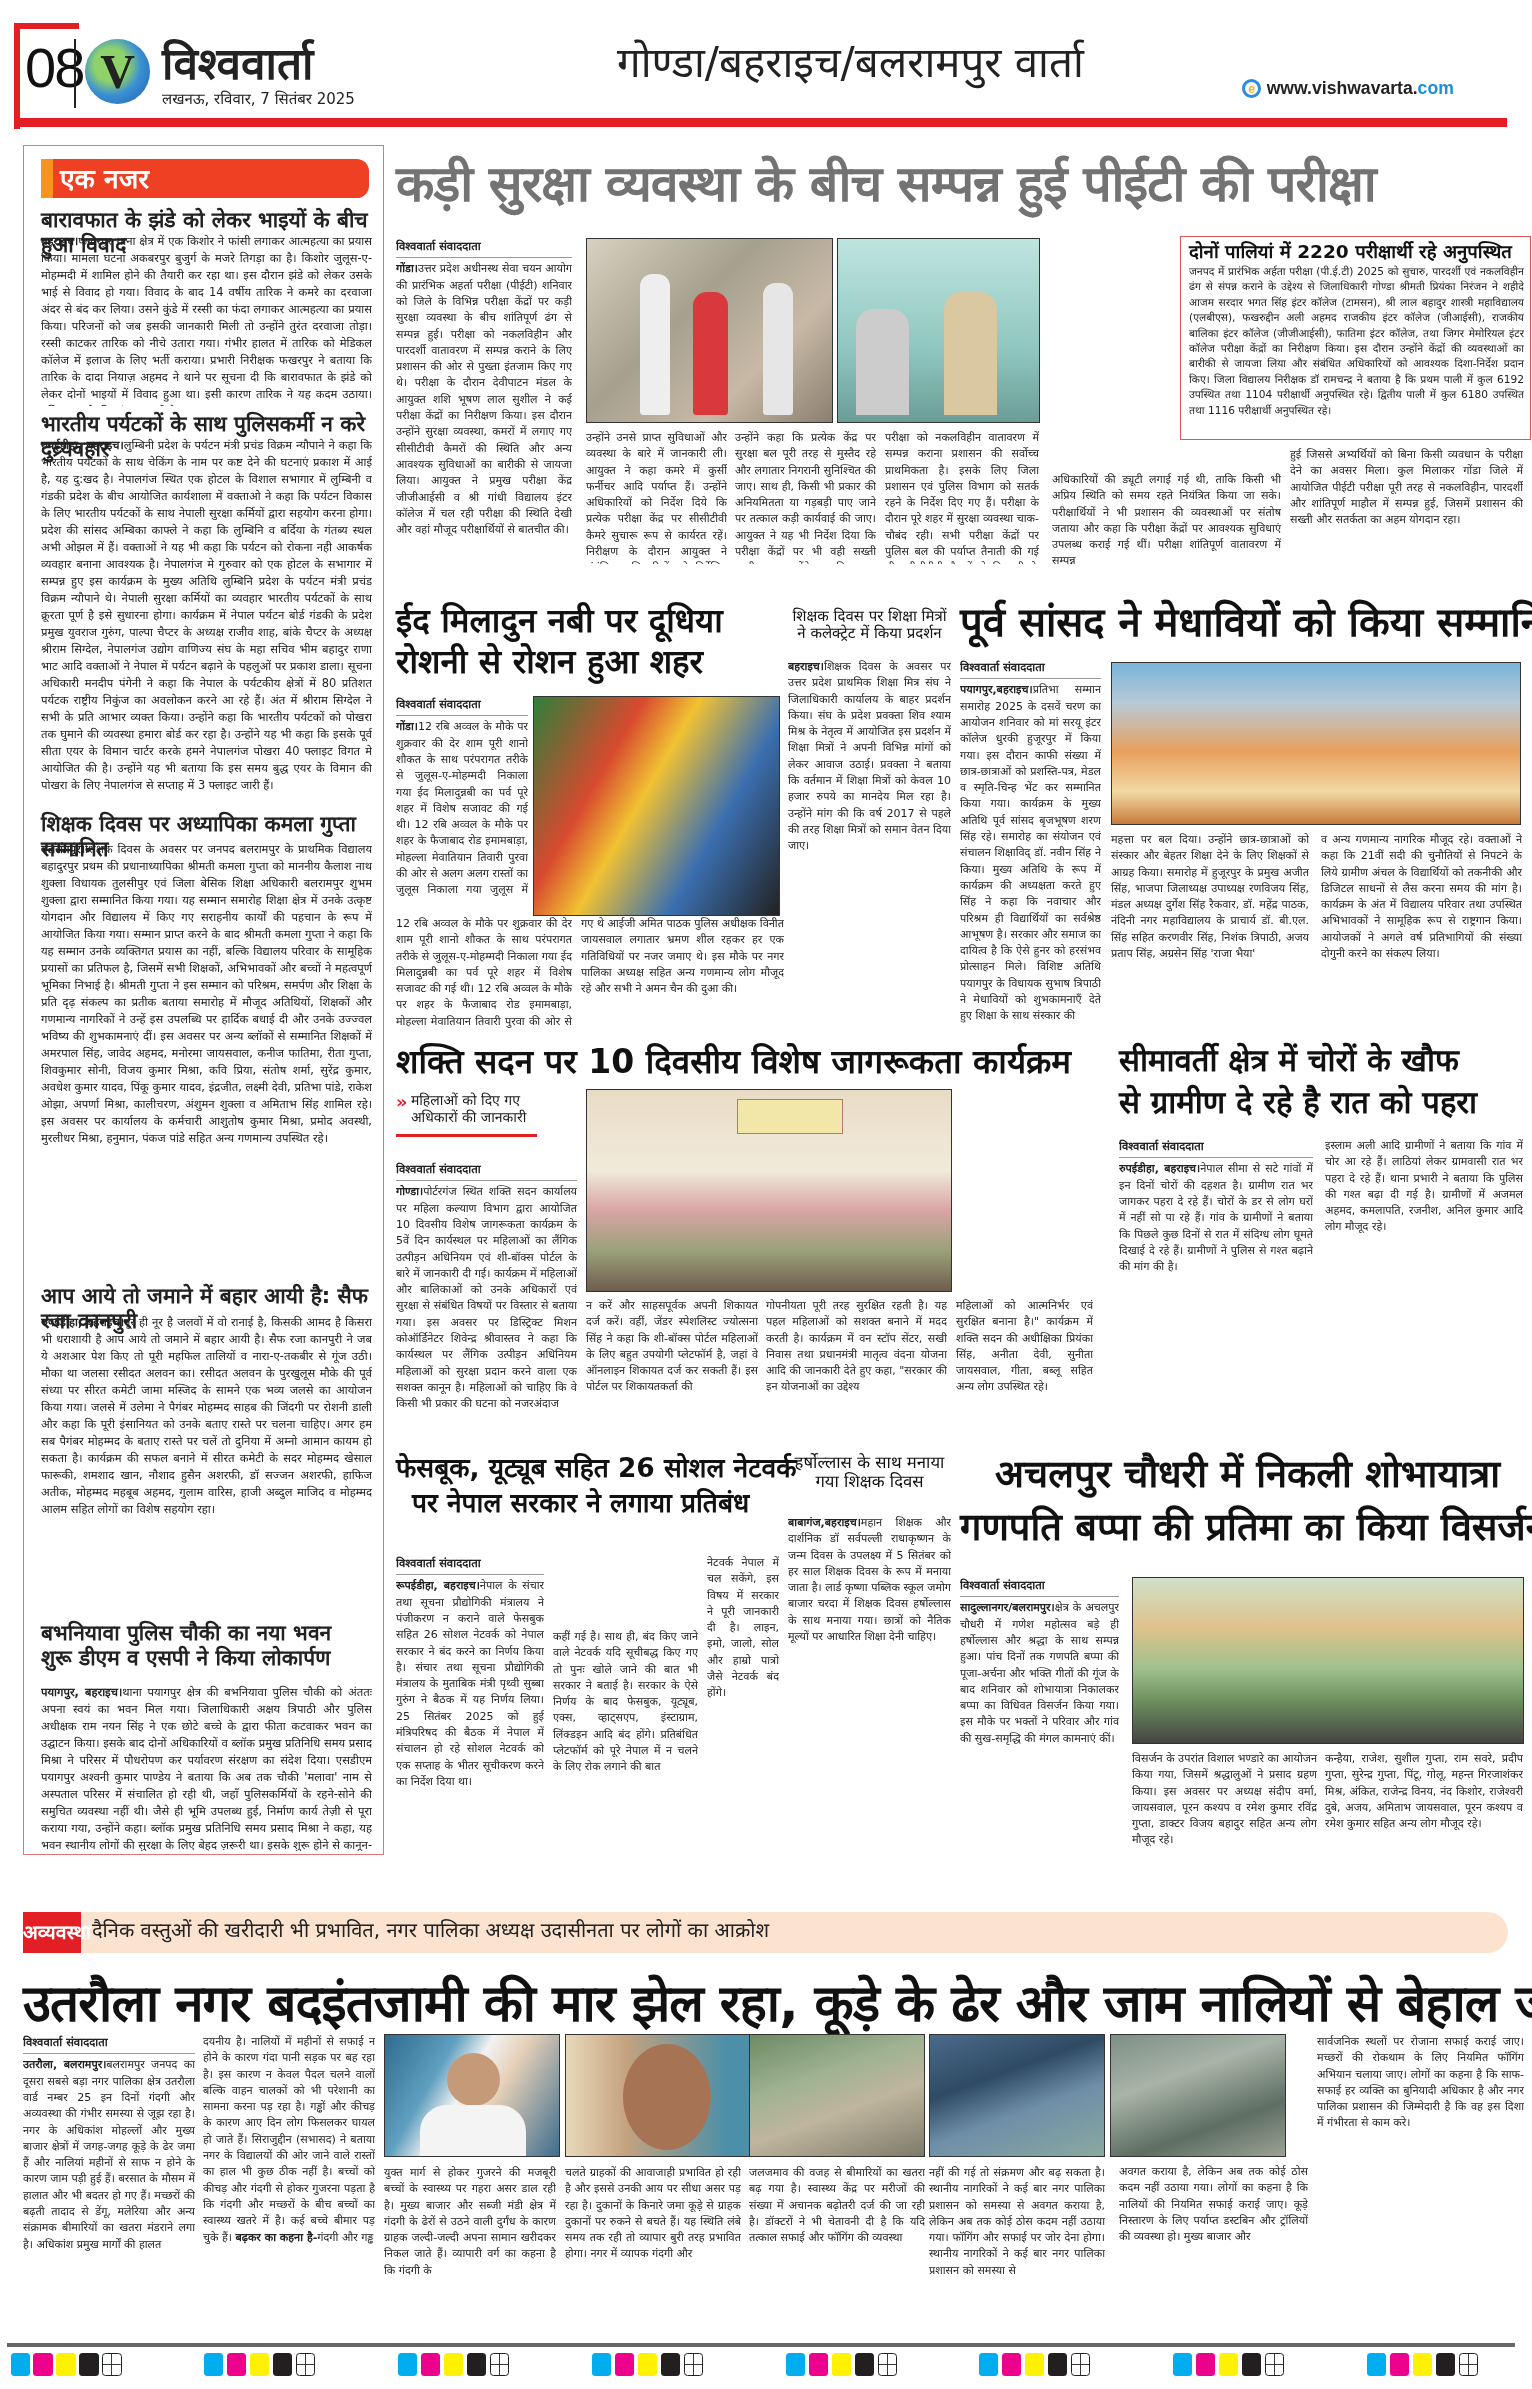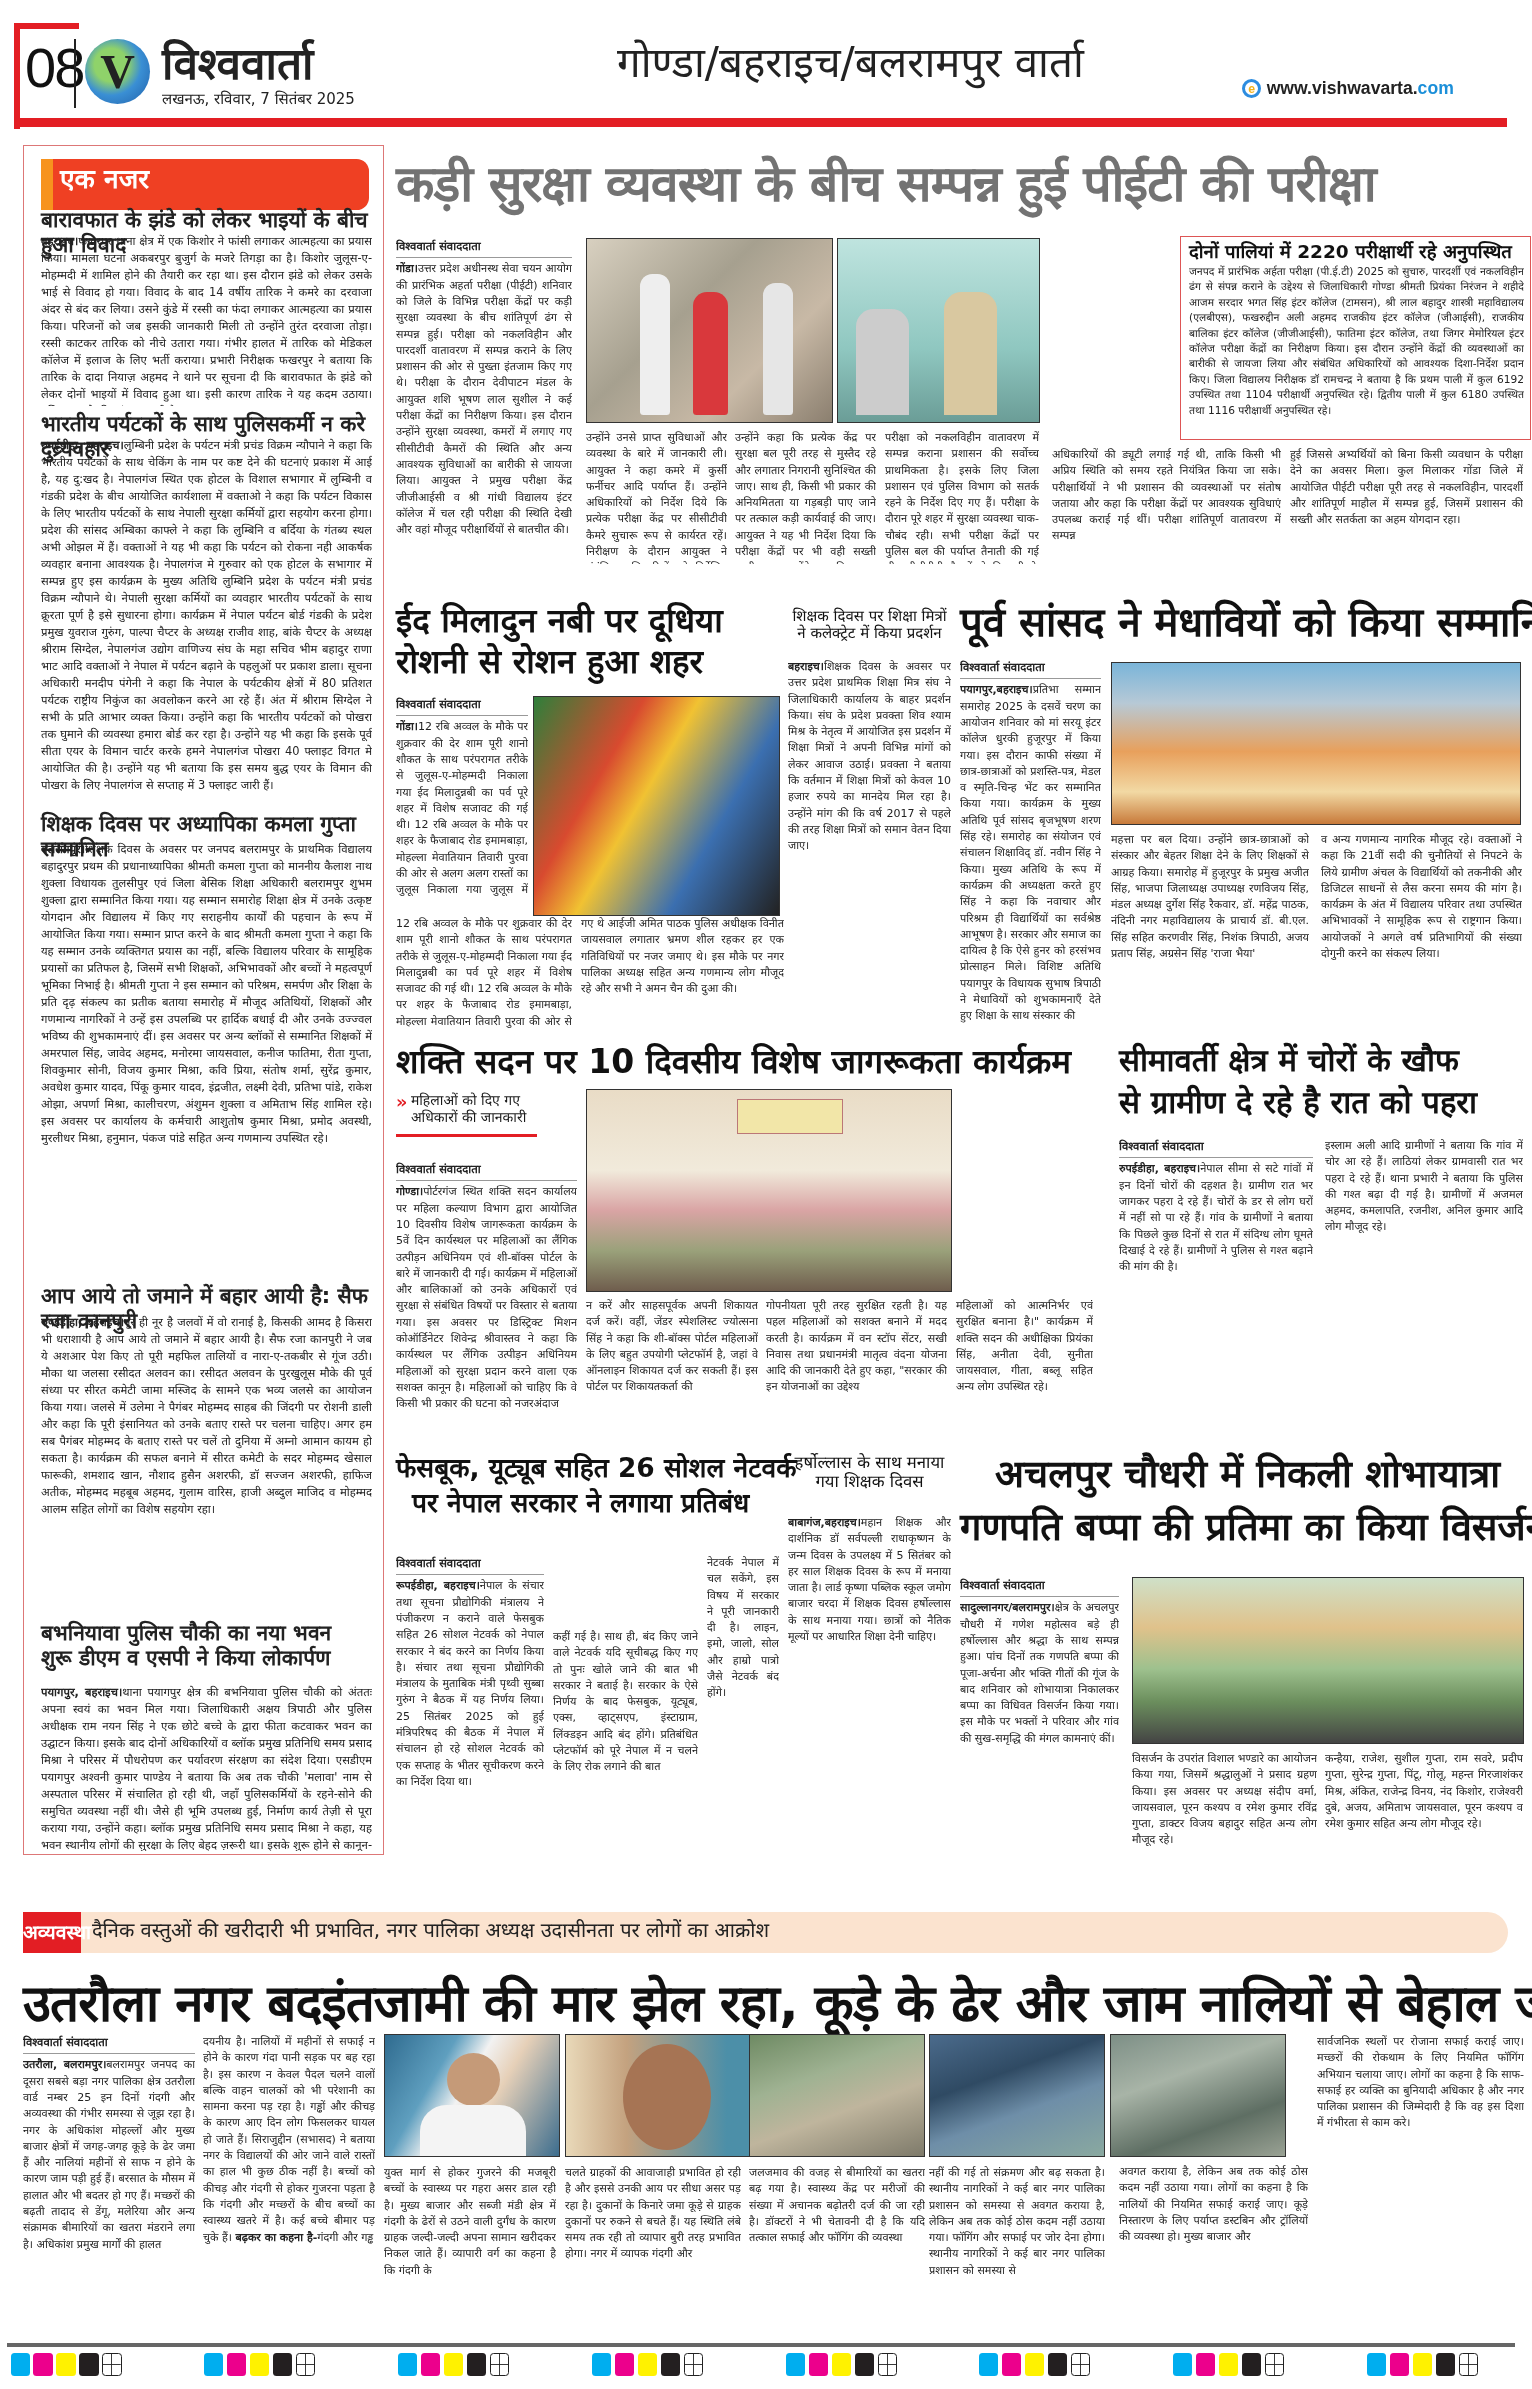--- a/index.html
+++ b/index.html
@@ -12,21 +12,21 @@
 .vsep{left:74px;top:39px;width:1.8px;height:69px;background:#222}
 .logo{left:85px;top:39px;width:65px;height:65px;border-radius:50%;background:radial-gradient(circle at 40% 40%,#8fd26a 0 30%,#3a8fd4 55%,#1f5ea8 100%);display:flex;align-items:center;justify-content:center;font-family:"Liberation Serif",serif;font-size:48px;font-weight:700;color:#222}
 .brand{left:132px;top:32px;font-size:44px;font-weight:700;color:#222}
 .dateline{left:132px;top:88px;font-size:15px;color:#222}
 .section-title{left:617px;top:32px;font-size:42px;color:#222;font-weight:400}
 .web{left:1242px;top:78px;font-size:17.6px;font-family:"Liberation Sans",sans-serif;color:#222;font-weight:700;display:flex;align-items:center;gap:5.3px}
 .web .com{color:#1b8fd9}
 .ie{width:19.4px;height:19.4px;border-radius:50%;border:3.5px solid #2d8de0;color:#f3b21b;font-size:12.3px;display:flex;align-items:center;justify-content:center;font-weight:700}
 
 .leftbox{left:23px;top:145px;width:361px;height:1710px;border:1.8px solid #d77;}
-.ek{left:41px;top:159px;width:328px;height:51px;background:#ef4023;border-radius:0 12.3px 12.3px 0;border-left:12.3px solid #f7931e;color:#fff;font-size:26.4px;font-weight:700;padding-left:7px;line-height:39px}
+.ek{left:41px;top:159px;width:328px;height:39px;background:#ef4023;border-radius:0 12.3px 12.3px 0;border-left:12.3px solid #f7931e;color:#fff;font-size:26.4px;font-weight:700;padding-left:7px;line-height:39px}
 .lh{position:absolute;left:41px;width:331px;font-size:21px;font-weight:700;line-height:1.2;color:#222}
 .lp{position:absolute;left:41px;width:331px;font-size:11.4px;line-height:17px;color:#222;text-align:justify}
 .lp b{font-weight:700}
 
 .bighead{left:396px;top:148px;width:1127px;font-size:50px;font-weight:700;letter-spacing:-0.9px;color:#737373;white-space:nowrap}
 .byline{font-size:11.4px;font-weight:700;border-bottom:1.8px solid #999;padding-bottom:2.6px;margin-bottom:3.5px}
 .col{position:absolute;font-size:11px;line-height:16.3px;text-align:justify;color:#222}
 .col b{font-weight:700}
 .photo{position:absolute;border:0.9px solid #333;overflow:hidden}
 .hd{position:absolute;font-weight:700;color:#111;white-space:nowrap;line-height:1.15}
@@ -92,21 +92,21 @@
   <div style="position:absolute;left:106px;top:53px;width:53px;height:123px;background:#d9c8a0;border-radius:17.6px 17.6px 0 0"></div>
 </div>
 
 <div class="abs side-box"></div>
 <div class="hd" style="left:1189px;top:241px;font-size:18.5px">दोनों पालियां में 2220 परीक्षार्थी रहे अनुपस्थित</div>
 <div class="col" style="left:1189px;top:264px;width:335px;height:173px;overflow:hidden;font-size:10.6px;line-height:15.4px">जनपद में प्रारंभिक अर्हता परीक्षा (पी.ई.टी) 2025 को सुचारु, पारदर्शी एवं नकलविहीन ढंग से संपन्न कराने के उद्देश्य से जिलाधिकारी गोण्डा श्रीमती प्रियंका निरंजन ने शहीदे आजम सरदार भगत सिंह इंटर कॉलेज (टामसन), श्री लाल बहादुर शास्त्री महाविद्यालय (एलबीएस), फखरुद्दीन अली अहमद राजकीय इंटर कॉलेज (जीआईसी), राजकीय बालिका इंटर कॉलेज (जीजीआईसी), फातिमा इंटर कॉलेज, तथा जिगर मेमोरियल इंटर कॉलेज परीक्षा केंद्रों का निरीक्षण किया। इस दौरान उन्होंने केंद्रों की व्यवस्थाओं का बारीकी से जायजा लिया और संबंधित अधिकारियों को आवश्यक दिशा-निर्देश प्रदान किए। जिला विद्यालय निरीक्षक डॉ रामचन्द्र ने बताया है कि प्रथम पाली में कुल 6192 उपस्थित तथा 1104 परीक्षार्थी अनुपस्थित रहे। द्वितीय पाली में कुल 6180 उपस्थित तथा 1116 परीक्षार्थी अनुपस्थित रहे।</div>
 
 <div class="col" style="left:586px;top:430px;width:141px;height:134px;overflow:hidden">उन्होंने उनसे प्राप्त सुविधाओं और व्यवस्था के बारे में जानकारी ली। आयुक्त ने कहा कमरे में कुर्सी फर्नीचर आदि पर्याप्त हैं। उन्होंने अधिकारियों को निर्देश दिये कि प्रत्येक परीक्षा केंद्र पर सीसीटीवी कैमरे सुचारू रूप से कार्यरत रहें। निरीक्षण के दौरान आयुक्त ने संबंधित अधिकारियों को निर्देशित किया कि परीक्षा के दौरान किसी भी स्तर पर लापरवाही बर्दाश्त नहीं की जाएगी।</div>
 <div class="col" style="left:735px;top:430px;width:141px;height:134px;overflow:hidden">उन्होंने कहा कि प्रत्येक केंद्र पर सुरक्षा बल पूरी तरह से मुस्तैद रहे और लगातार निगरानी सुनिश्चित की जाए। साथ ही, किसी भी प्रकार की अनियमितता या गड़बड़ी पाए जाने पर तत्काल कड़ी कार्यवाई की जाए। आयुक्त ने यह भी निर्देश दिया कि परीक्षा केंद्रों पर भी वही सख्ती बरती जाए। उन्होंने कहा कि शासन की मंशा के अनुरूप</div>
 <div class="col" style="left:885px;top:430px;width:154px;height:134px;overflow:hidden">परीक्षा को नकलविहीन वातावरण में सम्पन्न कराना प्रशासन की सर्वोच्च प्राथमिकता है। इसके लिए जिला प्रशासन एवं पुलिस विभाग को सतर्क रहने के निर्देश दिए गए हैं। परीक्षा के दौरान पूरे शहर में सुरक्षा व्यवस्था चाक-चौबंद रही। सभी परीक्षा केंद्रों पर पुलिस बल की पर्याप्त तैनाती की गई थी। सीसीटीवी कैमरों से निगरानी के साथ-साथ मजिस्ट्रेटों और प्रशासनिक</div>
-<div class="col" style="left:1052px;top:447px;width:229px;height:114px;overflow:hidden">अधिकारियों की ड्यूटी लगाई गई थी, ताकि किसी भी अप्रिय स्थिति को समय रहते नियंत्रित किया जा सके। परीक्षार्थियों ने भी प्रशासन की व्यवस्थाओं पर संतोष जताया और कहा कि परीक्षा केंद्रों पर आवश्यक सुविधाएं उपलब्ध कराई गई थीं। परीक्षा शांतिपूर्ण वातावरण में सम्पन्न</div>
+<div class="col" style="left:1052px;top:472px;width:229px;height:114px;overflow:hidden">अधिकारियों की ड्यूटी लगाई गई थी, ताकि किसी भी अप्रिय स्थिति को समय रहते नियंत्रित किया जा सके। परीक्षार्थियों ने भी प्रशासन की व्यवस्थाओं पर संतोष जताया और कहा कि परीक्षा केंद्रों पर आवश्यक सुविधाएं उपलब्ध कराई गई थीं। परीक्षा शांतिपूर्ण वातावरण में सम्पन्न</div>
 <div class="col" style="left:1290px;top:447px;width:233px;height:114px;overflow:hidden">हुई जिससे अभ्यर्थियों को बिना किसी व्यवधान के परीक्षा देने का अवसर मिला। कुल मिलाकर गोंडा जिले में आयोजित पीईटी परीक्षा पूरी तरह से नकलविहीन, पारदर्शी और शांतिपूर्ण माहौल में सम्पन्न हुई, जिसमें प्रशासन की सख्ती और सतर्कता का अहम योगदान रहा।</div>
 
 <div class="hd" style="left:396px;top:602px;font-size:33px">ईद मिलादुन नबी पर दूधिया</div>
 <div class="hd" style="left:396px;top:643px;font-size:33px">रोशनी से रोशन हुआ शहर</div>
 <div class="col" style="left:396px;top:696px;width:132px;height:203px;overflow:hidden">
   <div class="byline">विश्ववार्ता संवाददाता</div>
   <b>गोंडा।</b><span>12 रबि अव्वल के मौके पर शुक्रवार की देर शाम पूरी शानो शौकत के साथ परंपरागत तरीके से जुलूस-ए-मोहम्मदी निकाला गया ईद मिलादुन्नबी का पर्व पूरे शहर में विशेष सजावट की गई थी। 12 रबि अव्वल के मौके पर शहर के फैजाबाद रोड इमामबाड़ा, मोहल्ला मेवातियान तिवारी पुरवा की ओर से अलग अलग रास्तों का जुलूस निकाला गया जुलूस में अनेक प्रकार की खूबसूरत झांकियां सजाई गई थीं पूरे शहर को मनोरंजन तरीके से सजाया गया।</span>
 </div>
 <div class="photo" style="left:533px;top:696px;width:247px;height:220px;background:linear-gradient(120deg,#2e7f3a,#d84a2f 30%,#f1c232 45%,#3b6fb0 70%,#222)"></div>
 <div class="col" style="left:396px;top:916px;width:176px;height:114px;overflow:hidden">12 रबि अव्वल के मौके पर शुक्रवार की देर शाम पूरी शानो शौकत के साथ परंपरागत तरीके से जुलूस-ए-मोहम्मदी निकाला गया ईद मिलादुन्नबी का पर्व पूरे शहर में विशेष सजावट की गई थी। 12 रबि अव्वल के मौके पर शहर के फैजाबाद रोड इमामबाड़ा, मोहल्ला मेवातियान तिवारी पुरवा की ओर से अलग अलग रास्तों का जुलूस निकाला गया जुलूस में अनेक प्रकार की खूबसूरत झांकियां सजाई गई थीं पूरे शहर को मनोरंजन तरीके से सजाया गया।</div>

